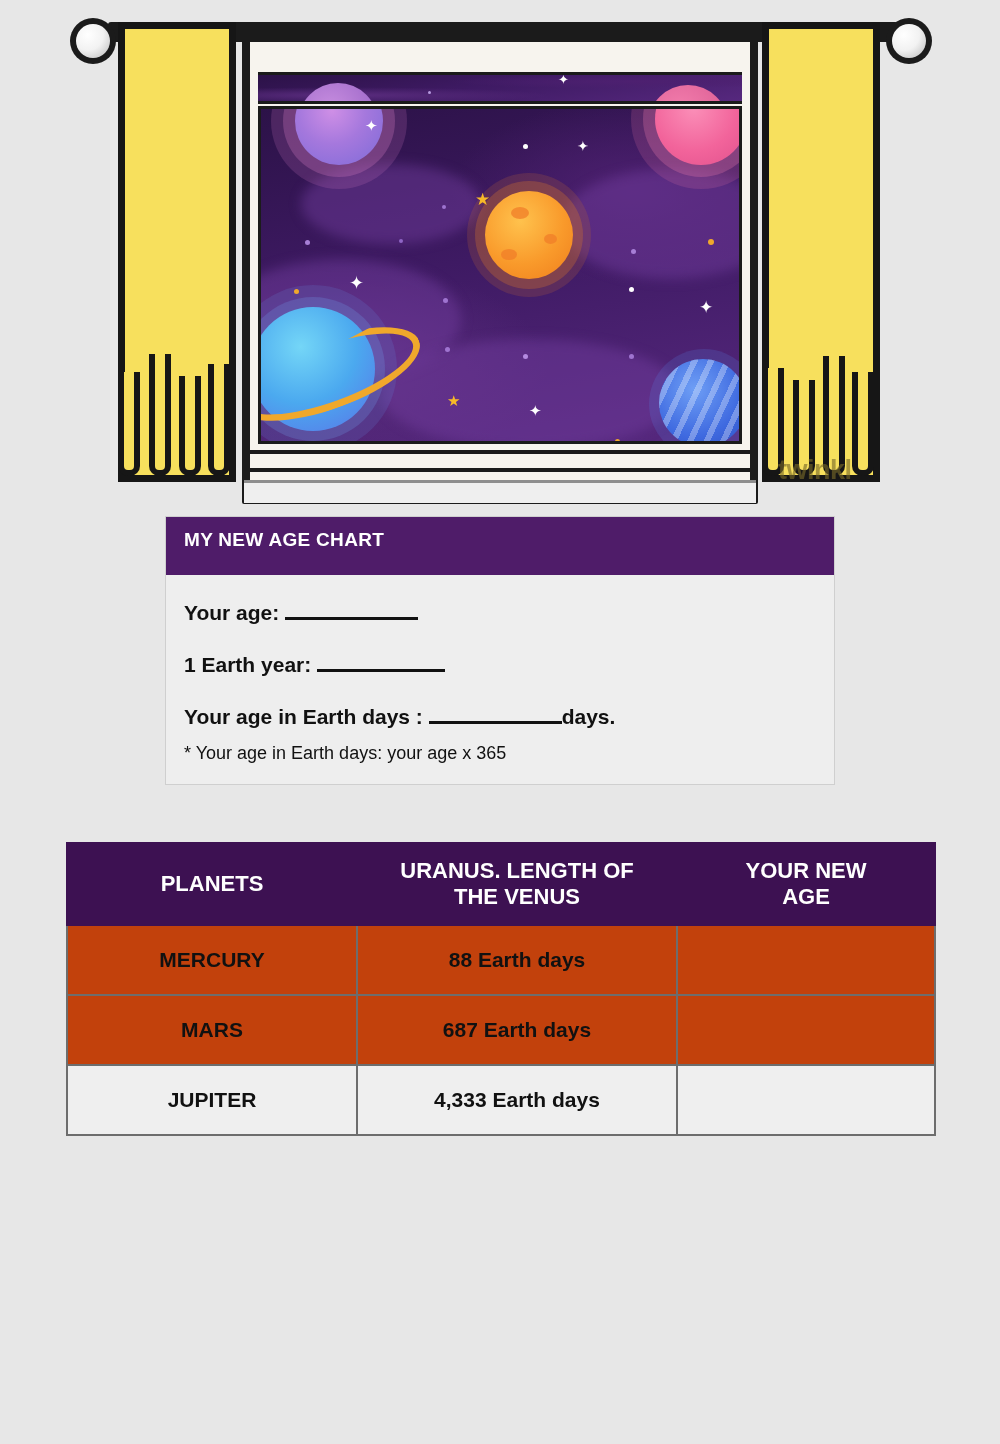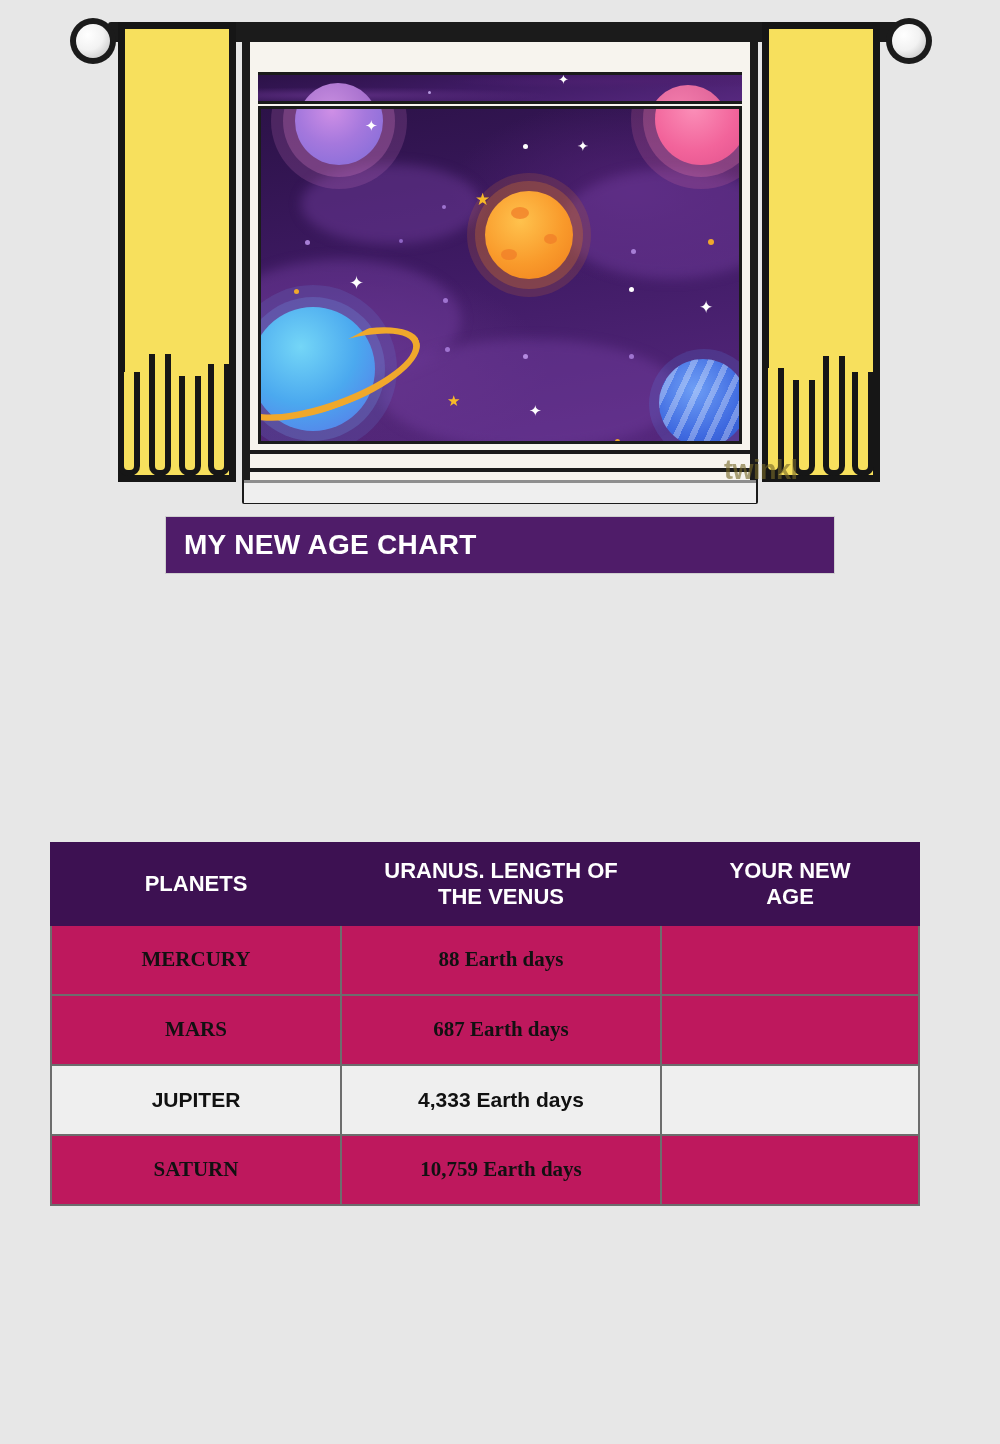--- a/index.html
+++ b/index.html
@@ -176,21 +176,21 @@
     background: #f7e05d;
     border: 6px solid #161616;
     border-top: none;
     box-sizing: border-box;
     border-bottom-left-radius: 10px;
     border-bottom-right-radius: 10px;
   }
 
   .watermark {
     position: absolute;
-    left: 724px;
+    left: 778px;
     top: 455px;
     font-size: 27px;
     font-weight: bold;
     color: rgba(120, 105, 40, 0.62);
     z-index: 9;
     font-family: "Liberation Sans", sans-serif;
     letter-spacing: -0.5px;
   }
 
   
@@ -200,23 +200,23 @@
     top: 516px;
     width: 670px;
     z-index: 10;
     border: 1px solid #cfcfcf;
     box-sizing: border-box;
     background: #eeeeee;
   }
   #age-panel-header {
     background: #4f1c69;
     color: #ffffff;
-    font-size: 28px;
+    font-size: 19px;
     font-weight: bold;
-    padding: 12px 0 12px 18px;
+    padding: 12px 0 24px 18px;
     letter-spacing: 0.3px;
   }
   #age-panel-body {
     padding: 14px 18px 18px 18px;
   }
   .field-line {
     font-size: 21px;
     font-weight: bold;
     color: #111111;
     margin: 12px 0 28px 0;
@@ -234,21 +234,21 @@
   .note {
     font-size: 18px;
     color: #111111;
     margin: 0;
     padding-bottom: 2px;
   }
 
   
   #planet-table {
     position: absolute;
-    left: 50px;
+    left: 66px;
     top: 842px;
     width: 868px;
     border-collapse: collapse;
     table-layout: fixed;
     z-index: 10;
   }
   #planet-table th, #planet-table td {
     border: 2px solid #6d6d6d;
     text-align: center;
     color: #111111;
@@ -262,21 +262,21 @@
     border-color: #3d1152;
     line-height: 1.18;
   }
   #planet-table thead th.th-sep { border-left: 2px solid #8b7a96; }
   #planet-table tbody td {
     font-size: 21px;
     font-weight: bold;
     height: 68px;
     padding: 0 6px;
   }
-  tr.row-dark td { background: #be185d; font-family: Liberation Serif, serif; }
+  tr.row-dark td { background: #c2410c; }
   tr.row-light td { background: #efefef; }
   .col-1 { width: 290px; }
   .col-2 { width: 320px; }
   .col-3 { width: 258px; }
 </style>
 </head>
 <body>
 
 <div id="window-scene">
 
@@ -366,20 +366,39 @@
     <div class="fold-col" style="left:24px; height:96px;"></div>
     <div class="fold-col" style="left:54px; height:120px;"></div>
     <div class="fold-col" style="left:83px; height:104px;"></div>
   </div>
 
   <div class="watermark">twinkl</div>
 </div>
 
 <div id="age-panel">
   <div id="age-panel-header">MY NEW AGE CHART</div>
+  <div id="age-panel-body">
+
+    <div class="field-line">
+      <span>Your age:</span>
+      <span class="blank b1"></span>
+    </div>
+
+    <div class="field-line">
+      <span>1 Earth year:</span>
+      <span class="blank b2"></span>
+    </div>
+
+    <div class="field-line">
+      <span>Your age in Earth days :</span>
+      <span class="blank b3"></span><span>days.</span>
+    </div>
+
+    <p class="note">* Your age in Earth days: your age x 365</p>
+  </div>
 </div>
 
 <table id="planet-table">
   <colgroup>
     <col class="col-1">
       <col class="col-2">
       <col class="col-3">
   </colgroup>
   <thead>
     <tr>
@@ -405,19 +424,14 @@
     <tr class="row-dark">
       <td>MARS</td>
       <td>687 Earth days</td>
       <td></td>
     </tr>
     <tr class="row-light">
       <td>JUPITER</td>
       <td>4,333 Earth days</td>
       <td></td>
     </tr>
-    <tr class="row-dark">
-      <td>SATURN</td>
-      <td>10,759 Earth days</td>
-      <td></td>
-    </tr>
   </tbody>
 </table>
 
 </body></html>

